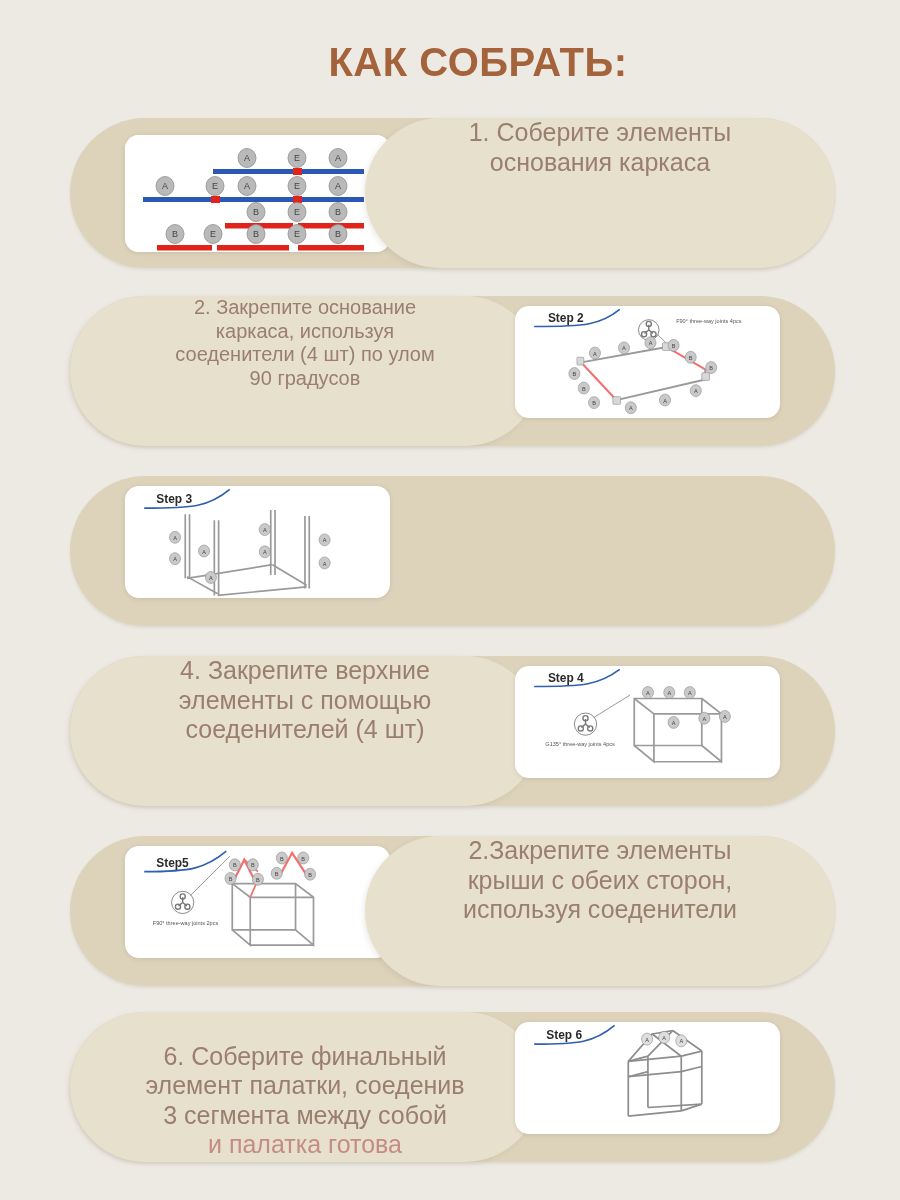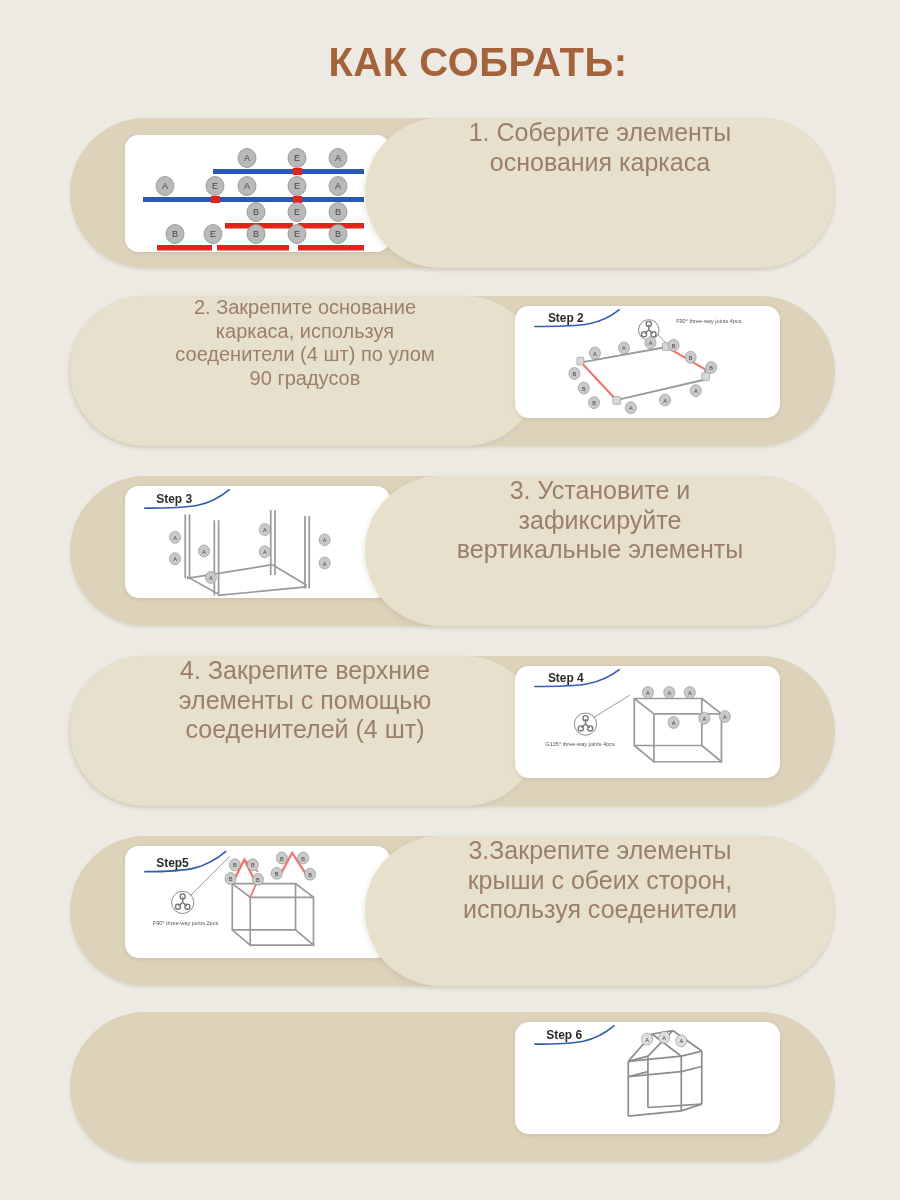--- a/index.html
+++ b/index.html
@@ -321,25 +321,20 @@
           <text x="70" y="79">A</text>
             <text x="78" y="110">A</text>
           <text x="141" y="54">A</text>
             <text x="141" y="80">A</text>
           <text x="211" y="66">A</text>
             <text x="211" y="93">A</text>
         </g>
       </svg>
     </div>
 
-    <div class="text-pill right">
-      <div class="step-text">3. Установите и
-зафиксируйте
-вертикальные элементы</div>
-    </div>
   </div>
 
   <div class="row" style="top:656px;">
     <div class="row-back"></div>
 
     <div class="text-pill left">
       <div class="step-text">4. Закрепите верхние
 элементы с помощью
 соеденителей (4 шт)</div>
     </div>
@@ -443,29 +438,37 @@
             <text x="133" y="42">B</text>
           <text x="161" y="17">B</text>
             <text x="186" y="17">B</text>
           <text x="155" y="35">B</text>
             <text x="194" y="36">B</text>
         </g>
       </svg>
     </div>
 
     <div class="text-pill right">
-      <div class="step-text">3.Закрепите элементы
+      <div class="step-text">2.Закрепите элементы
 крыши с обеих сторон,
 используя соеденители</div>
     </div>
   </div>
 
   <div class="row" style="top:1012px;">
     <div class="row-back"></div>
 
+    <div class="text-pill left">
+      <div class="step-text">
+        <span>6. Соберите финальный
+элемент палатки, соеденив
+3 сегмента между собой</span>
+        <span class="highlight">и палатка готова</span>
+      </div>
+    </div>
 
     <div class="img-card right tall">
       <svg class="diagram" viewBox="0 0 265 131">
         <rect x="0" y="0" width="265" height="131" fill="#fff"></rect>
         <path d="M0 26 C 52 26, 70 24, 94 4" fill="none" stroke="#2F5FAE" stroke-width="2"></path>
         <text class="steplabel" x="14" y="20" font-size="14">Step 6</text>
 
         <g stroke="#8d8d8d" stroke-width="2" fill="none">
 
           <path d="M110 46 L110 110"></path>

